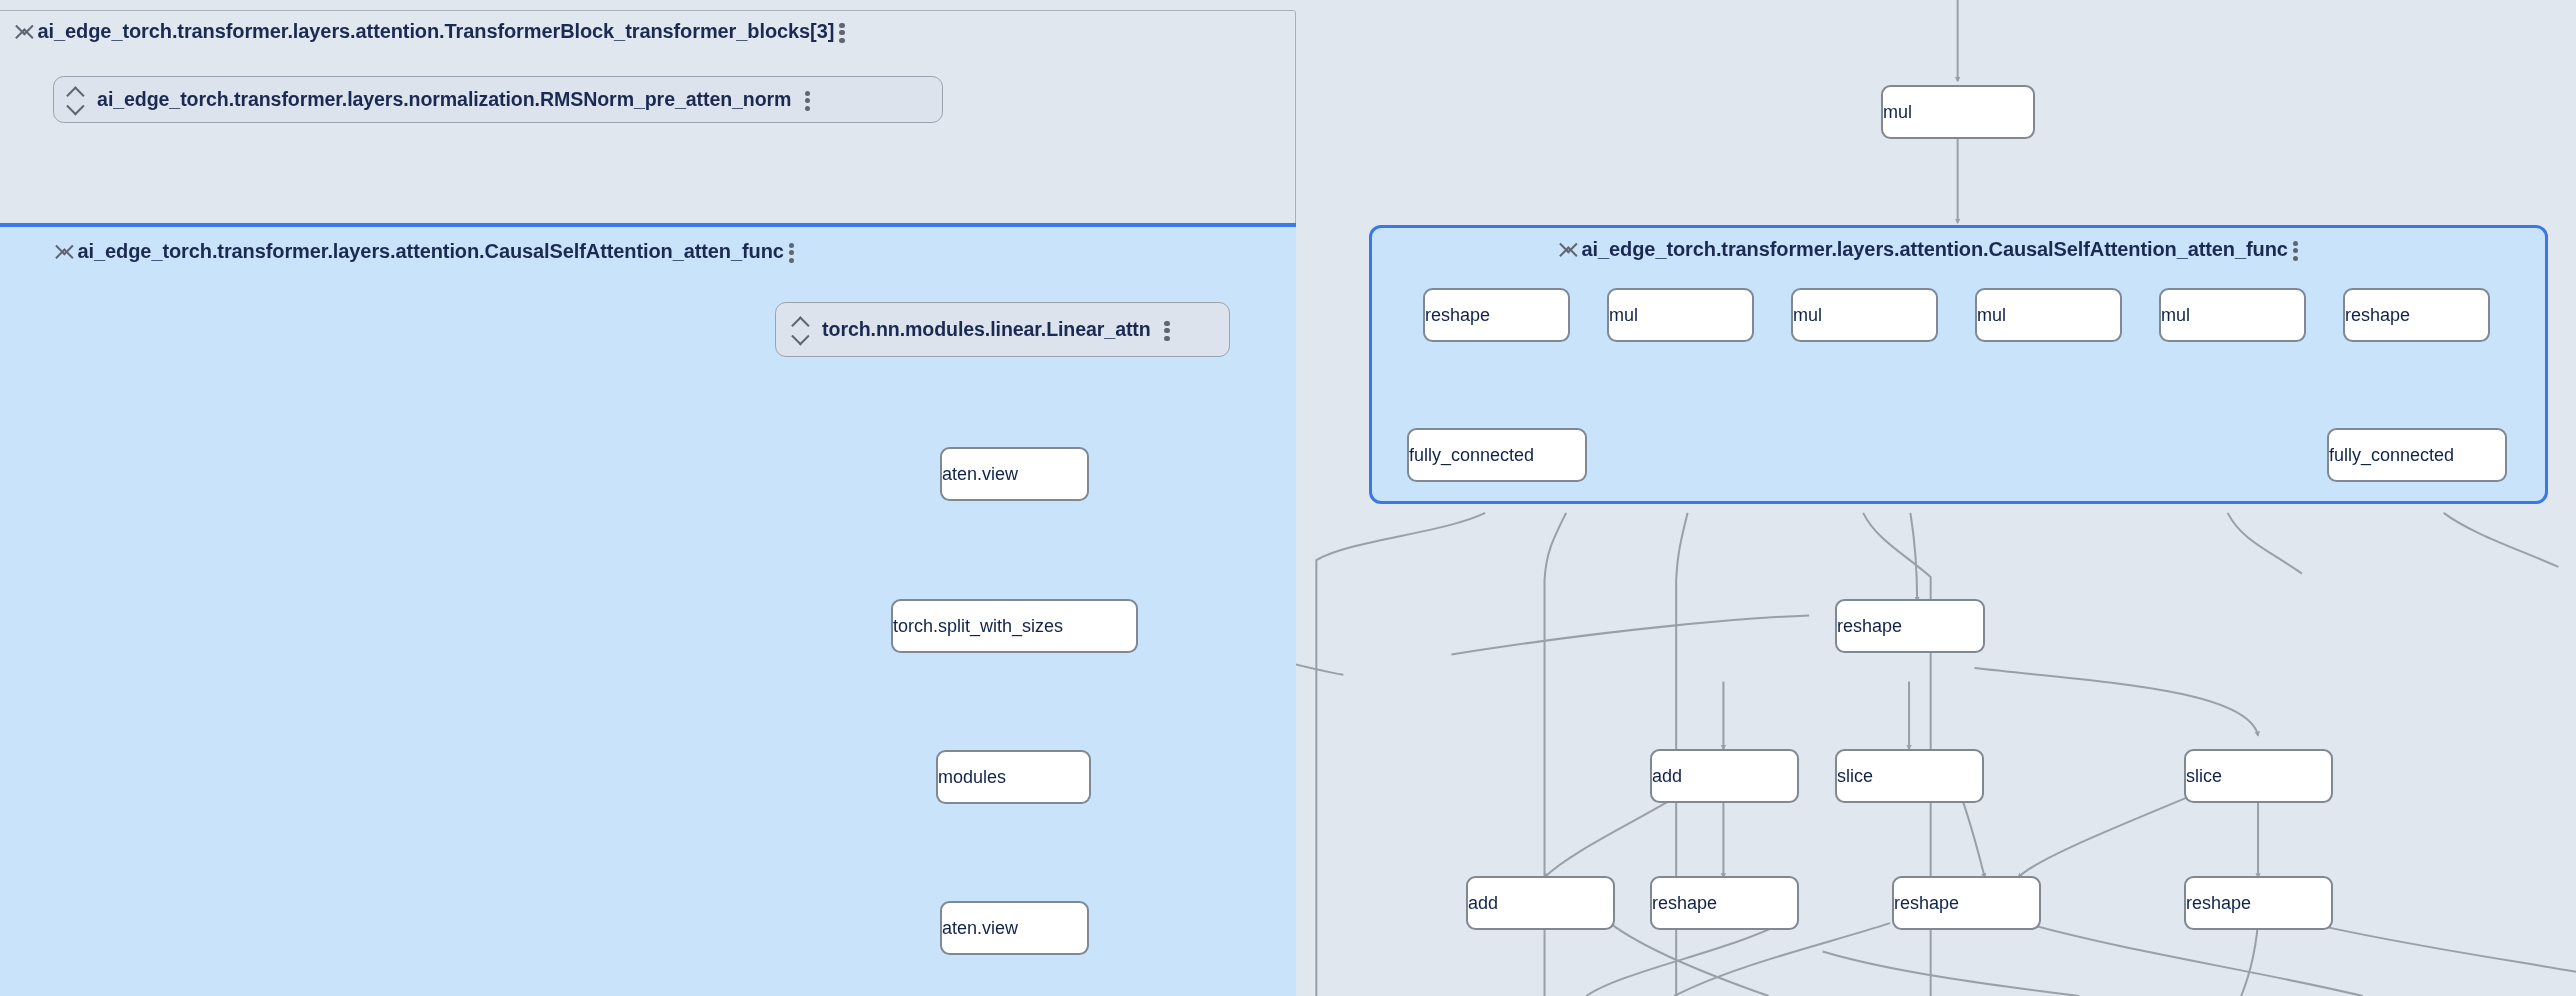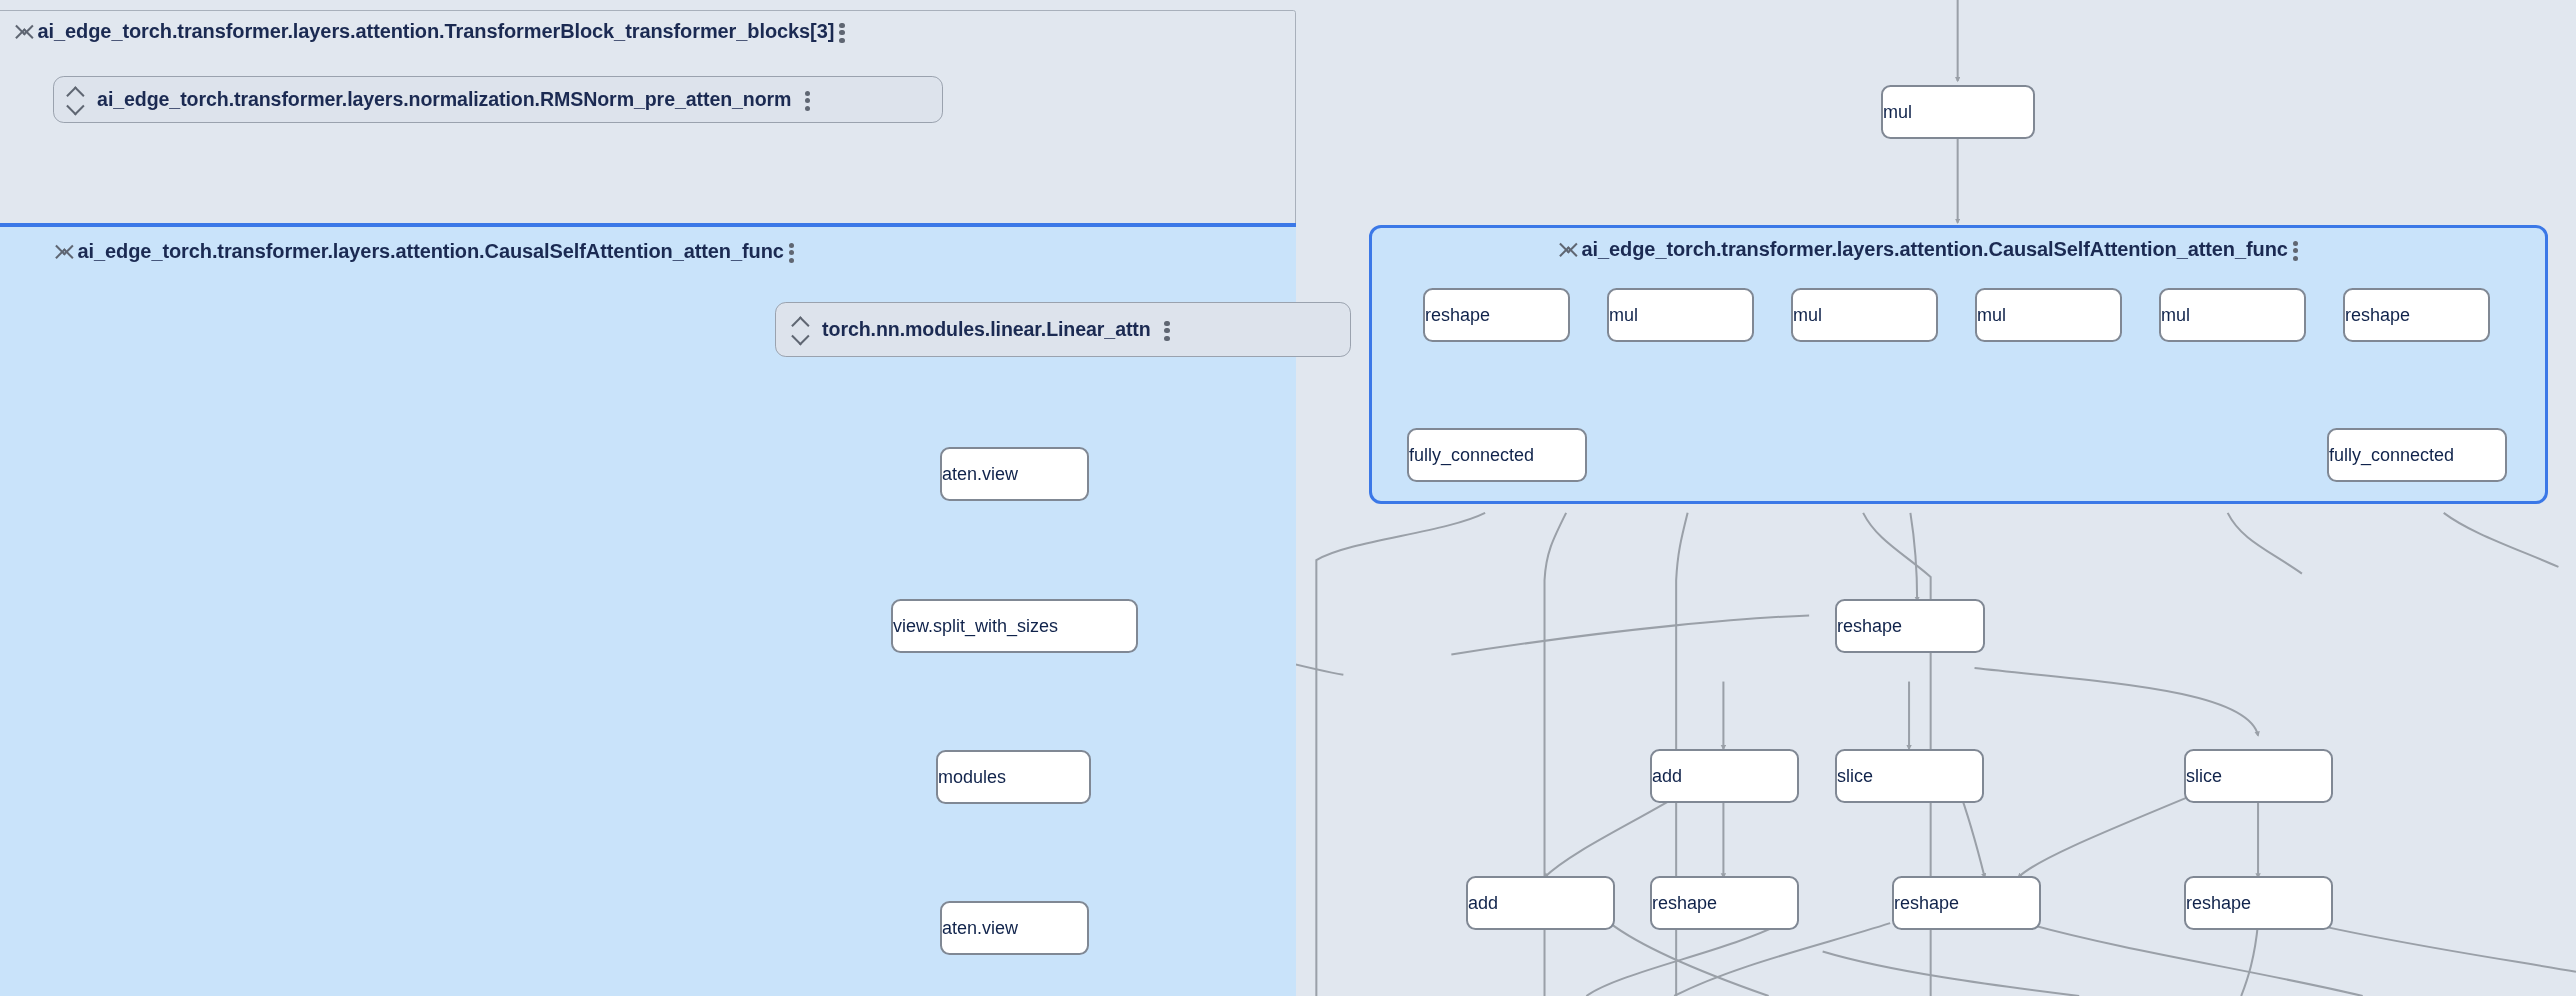--- a/index.html
+++ b/index.html
@@ -159,21 +159,21 @@
   <div class="group-header" style="left:55px;top:238px;">
     <span class="collapse-icon expanded"></span>
     <span class="ghdr-label">ai_edge_torch.transformer.layers.attention.CausalSelfAttention_atten_func</span>
     <span class="kebab">
       <span></span>
         <span></span>
         <span></span>
     </span>
   </div>
 
-  <div class="pill" style="left:775px;top:302px;width:576px;height:55px;">
+  <div class="pill" style="left:775px;top:302px;width:455px;height:55px;">
     <span class="collapse-icon collapsed"></span>
     <span class="ghdr-label">torch.nn.modules.linear.Linear_attn</span>
     <span class="kebab">
       <span></span>
         <span></span>
         <span></span>
     </span>
   </div>
 
   <div class="group sel" style="left:1369px;top:225px;width:1179px;height:279px;"></div>
@@ -215,21 +215,21 @@
     <span>fully_connected</span>
   </div>
   <div class="node" style="left:2327px;top:428px;width:180px;height:54px;">
     <span>fully_connected</span>
   </div>
 
   <div class="node" style="left:940px;top:447px;width:149px;height:54px;">
     <span>aten.view</span>
   </div>
   <div class="node" style="left:891px;top:599px;width:247px;height:54px;">
-    <span>view.split_with_sizes</span>
+    <span>torch.split_with_sizes</span>
   </div>
   <div class="node" style="left:936px;top:750px;width:155px;height:54px;">
     <span>modules</span>
   </div>
   <div class="node" style="left:940px;top:901px;width:149px;height:54px;">
     <span>aten.view</span>
   </div>
 
   <div class="node" style="left:1835px;top:599px;width:150px;height:54px;">
     <span>reshape</span>

